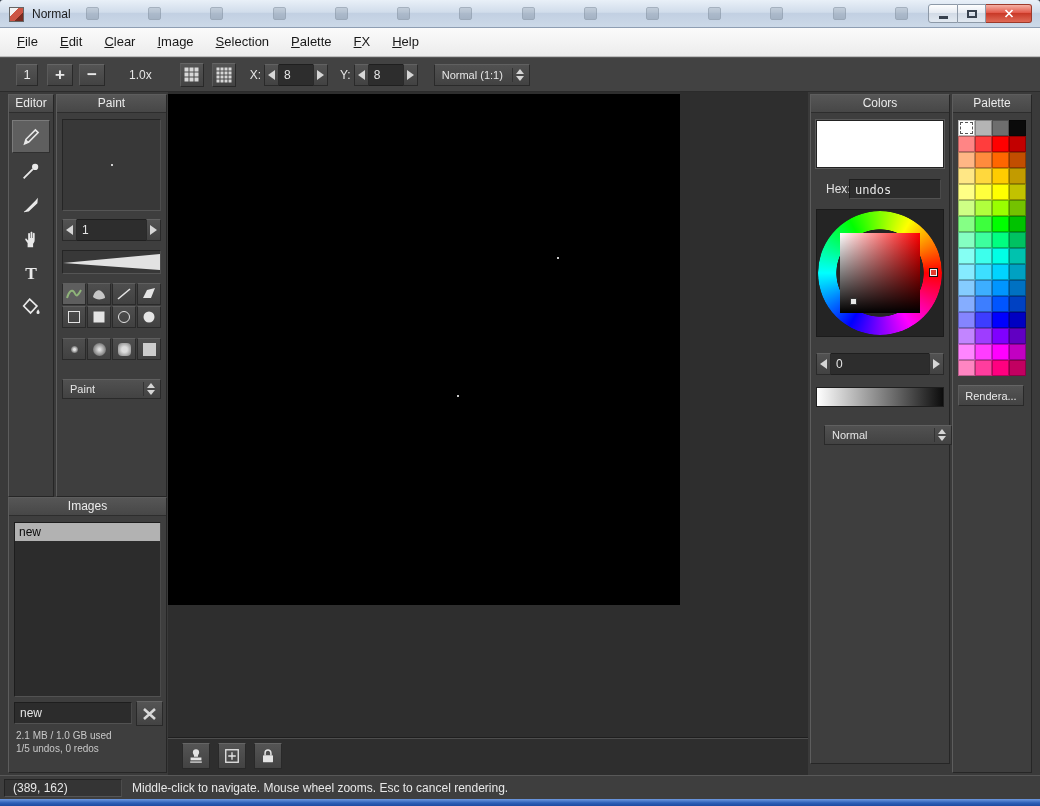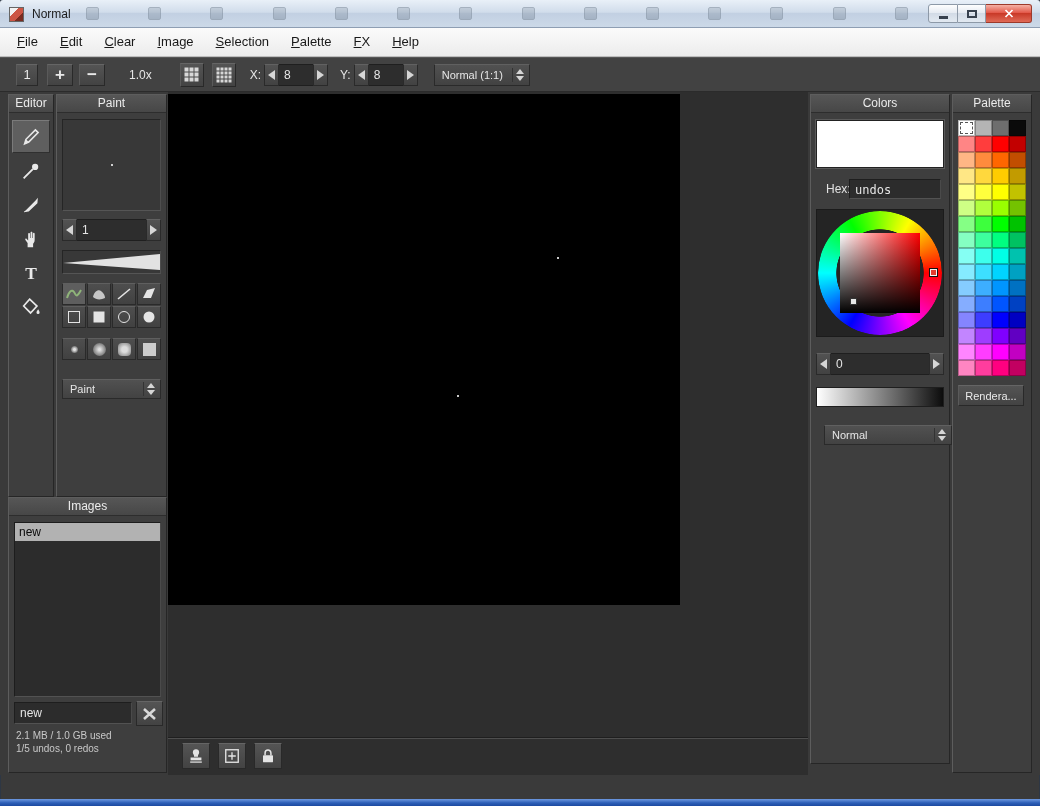--- a/index.html
+++ b/index.html
@@ -520,16 +520,20 @@
           <div class="swatch" style="background: rgb(255, 133, 194);"></div>
           <div class="swatch" style="background: rgb(255, 61, 158);"></div>
           <div class="swatch" style="background: rgb(255, 0, 128);"></div>
           <div class="swatch" style="background: rgb(194, 0, 97);"></div>
         </div>
       <div class="tbtn" style="position:absolute;left:5px;top:290px;width:66px;height:21px;font-size:11px">Rendera...</div>
     </div>
 
   </div>
 
+  <div class="statusbar">
+    <div class="coords">(389, 162)</div>
+    <div class="statusmsg">Middle-click to navigate. Mouse wheel zooms. Esc to cancel rendering.</div>
+  </div>
 
   <div class="taskbar-strip"></div>
 
 </div>
 
 </body></html>

